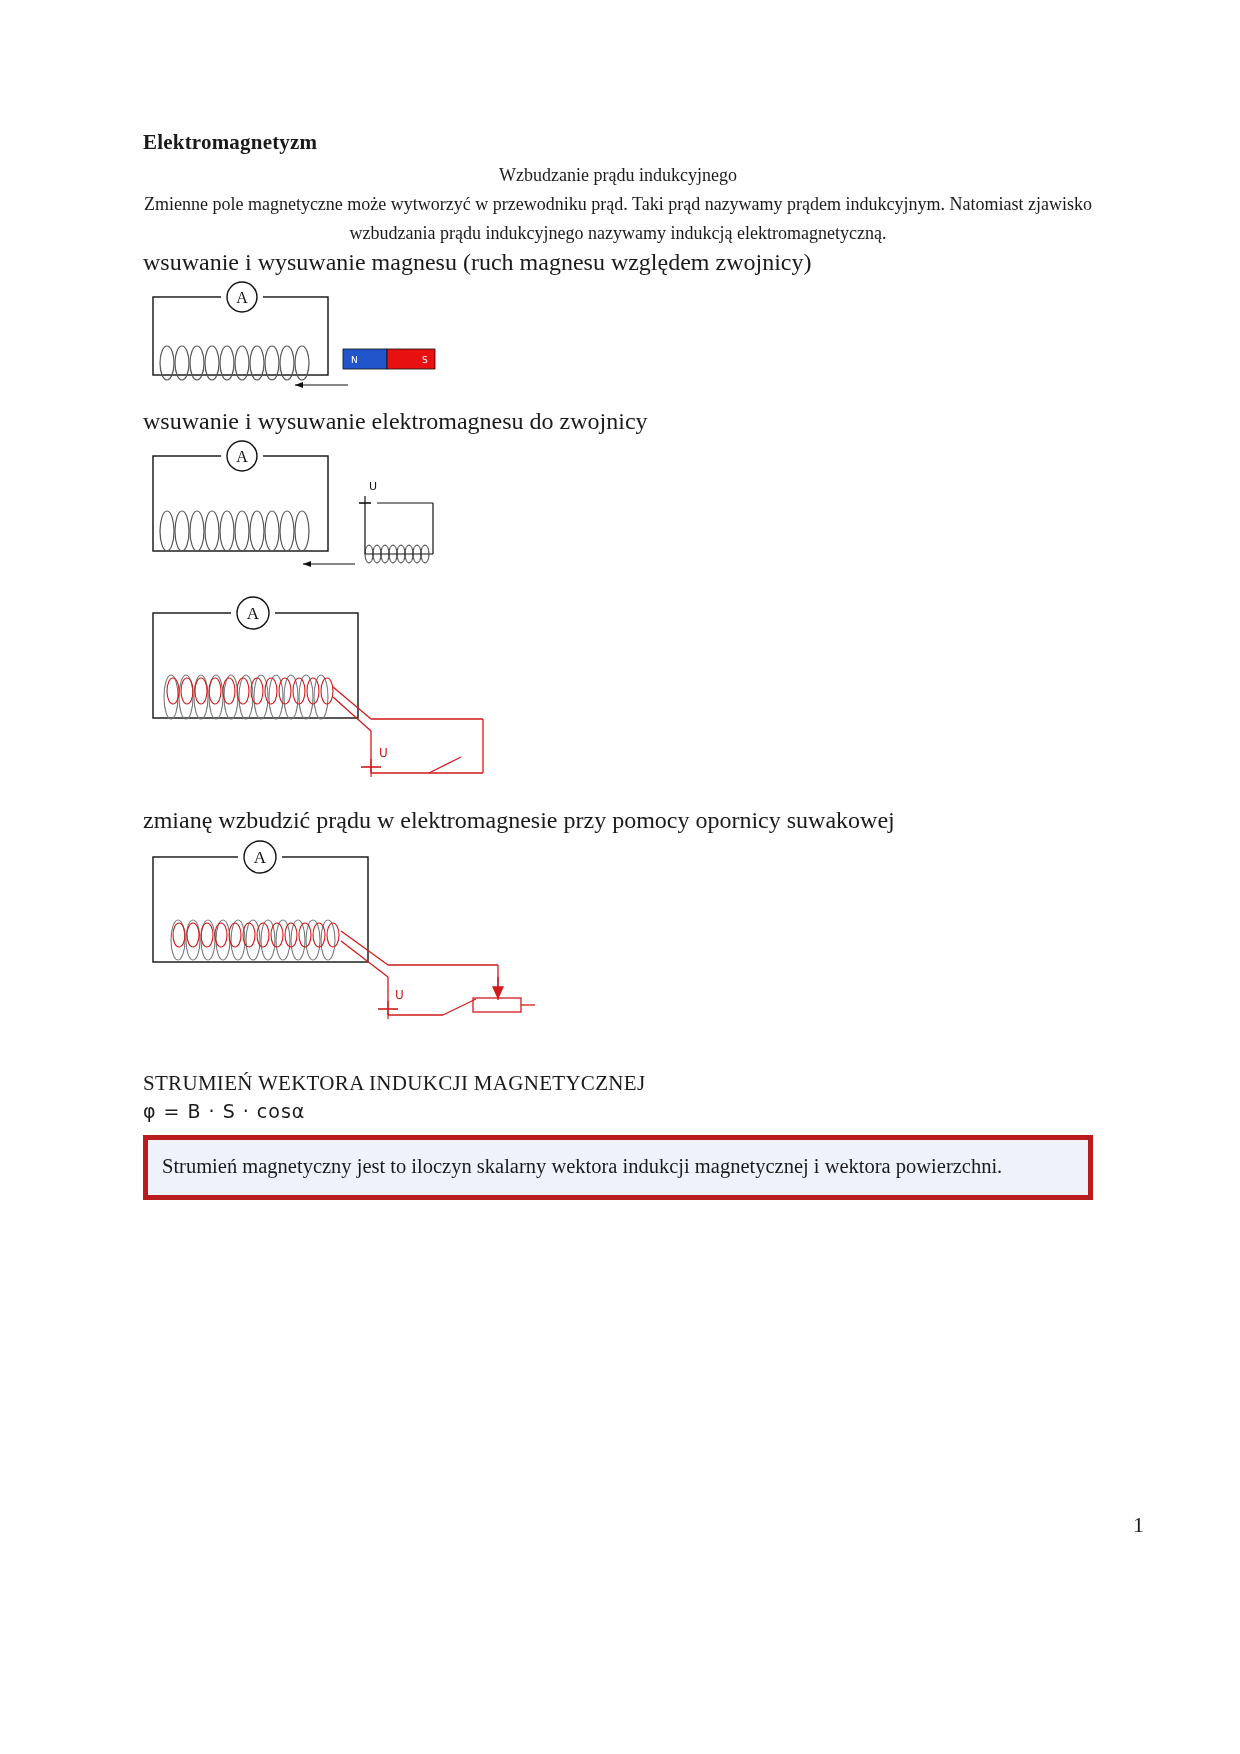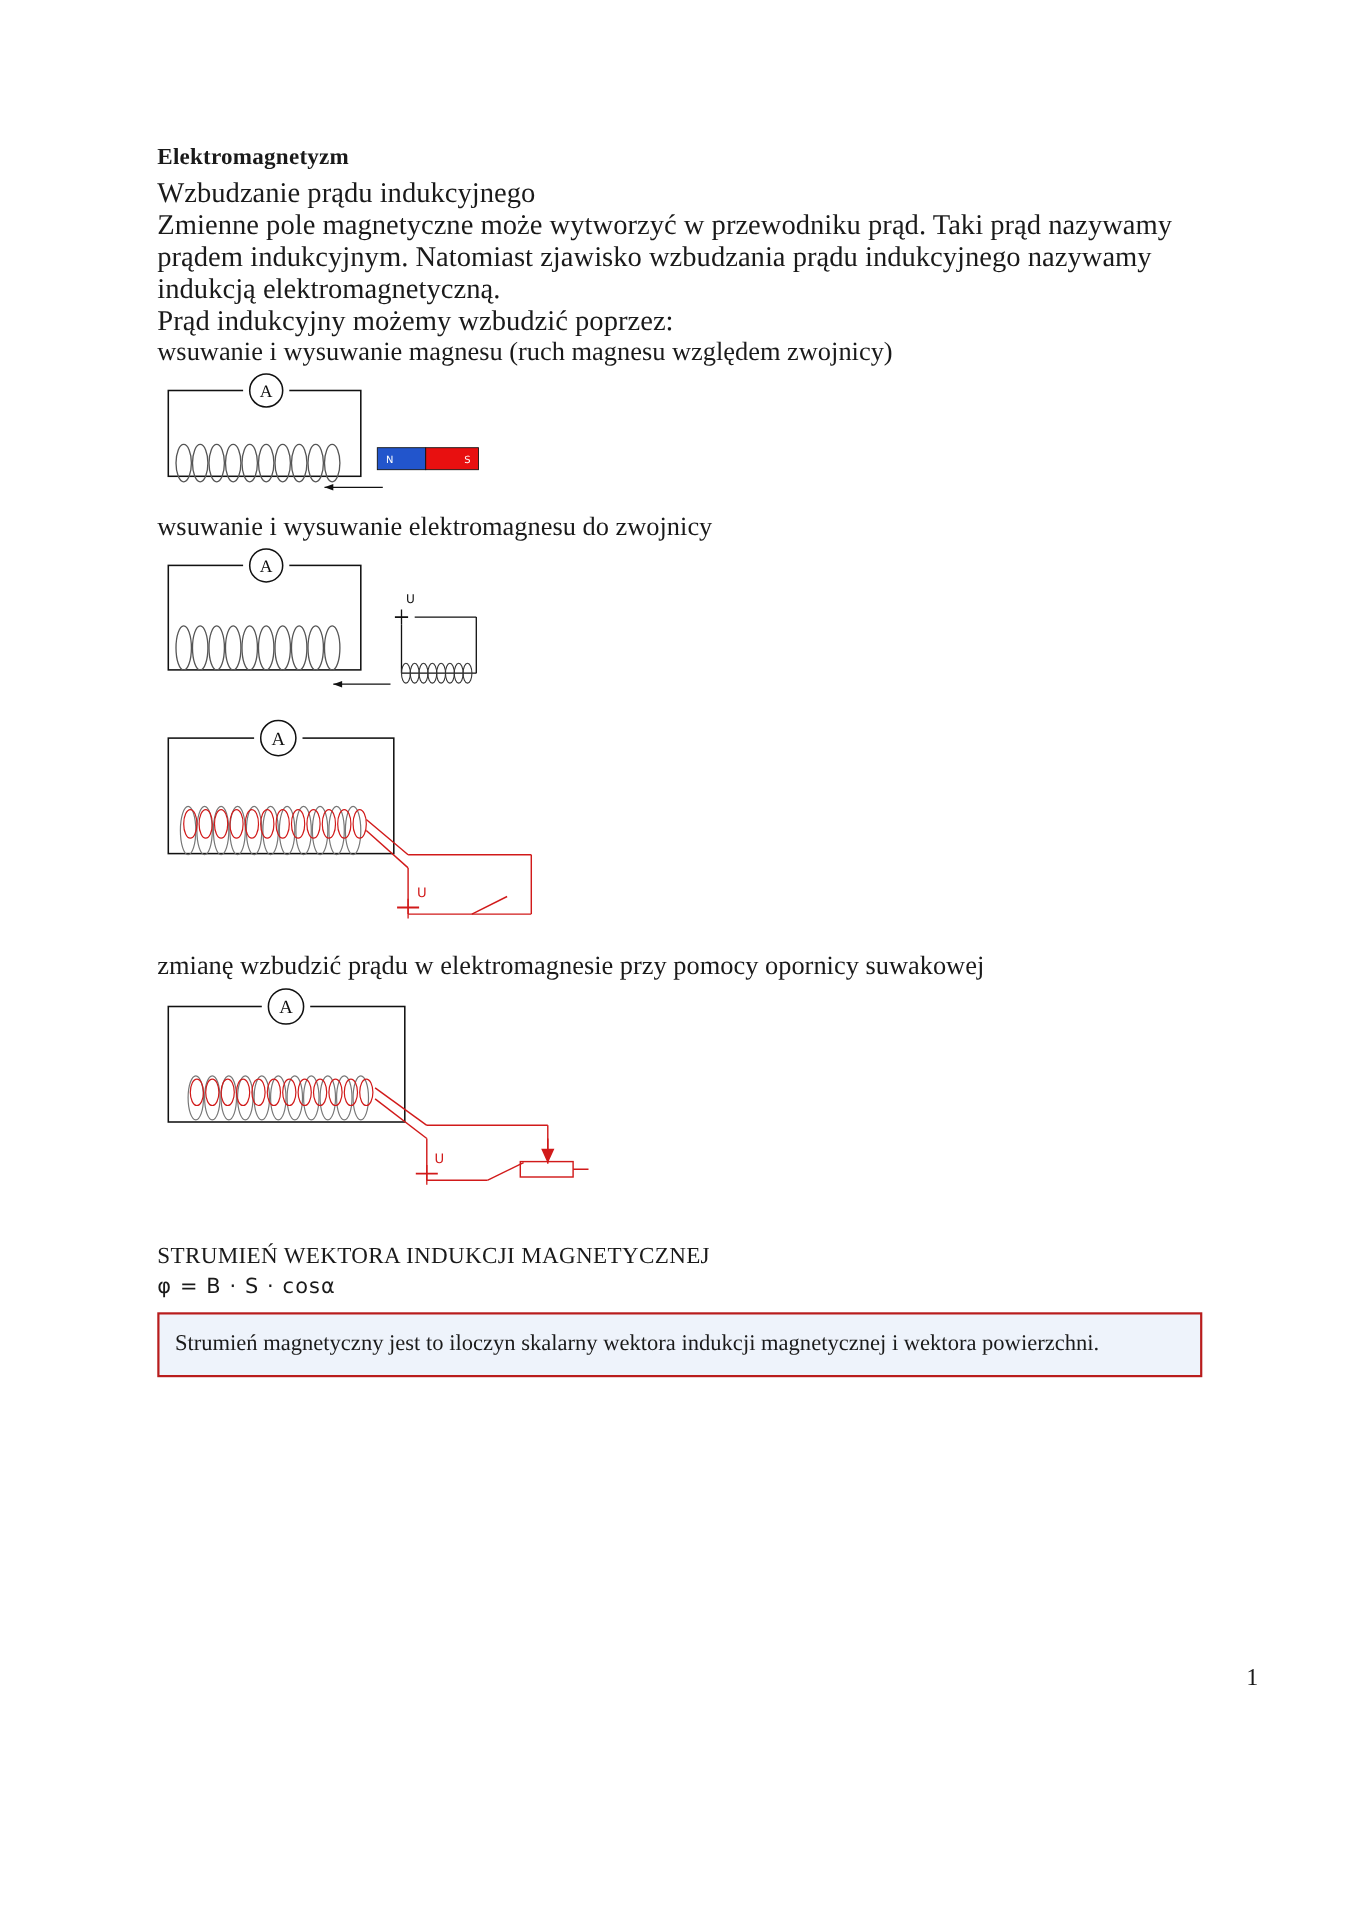--- a/index.html
+++ b/index.html
@@ -28,45 +28,46 @@
     width: 950px;
   }
   h1.doc-title {
     font-size: 21px;
     font-weight: bold;
     margin: 0 0 6px 0;
     letter-spacing: 0.2px;
     font-family: "Liberation Serif", serif;
   }
   p.para {
-    font-size: 26px;
+    font-size: 18px;
     line-height: 29px;
     margin: 0;
     font-family: "Liberation Serif", serif;
+    text-align: center;
   }
   .caption {
     font-size: 24px;
     line-height: 29px;
     margin: 0;
   }
   .section-head {
     font-size: 21px;
     line-height: 30px;
     margin: 0;
     letter-spacing: 0.3px;
   }
   .formula {
     font-size: 19px;
     line-height: 27px;
     margin: 0;
     font-family: "DejaVu Sans", sans-serif;
     letter-spacing: 1px;
   }
   .callout {
-    border: 2px solid #b91c1c;
+    border: 5px solid #b91c1c;
     background: #eef3fb;
     padding: 12px 14px 14px 14px;
     font-size: 20.5px;
     line-height: 29px;
     box-sizing: border-box;
   }
   .page-number {
     position: absolute;
     right: 96px;
     bottom: 104px;
@@ -87,21 +88,20 @@
 <div class="page">
 
   <div class="content">
 
     <h1 class="doc-title">Elektromagnetyzm</h1>
 
     <p class="para">Wzbudzanie prądu indukcyjnego</p>
 
     <p class="para">Zmienne pole magnetyczne może wytworzyć w przewodniku prąd. Taki prąd nazywamy prądem indukcyjnym. Natomiast zjawisko wzbudzania prądu indukcyjnego nazywamy indukcją elektromagnetyczną.</p>
 
-    <p class="para">Prąd indukcyjny możemy wzbudzić poprzez:</p>
 
     <p class="caption">wsuwanie i wysuwanie magnesu (ruch magnesu względem zwojnicy)</p>
 
     <div class="fig">
       <svg width="460" height="130" viewBox="0 0 460 130">
 
         <rect x="10" y="20" width="175" height="78" fill="none" stroke="#111" stroke-width="1.4"></rect>
 
         <rect x="78" y="14" width="42" height="12" fill="#ffffff" stroke="none"></rect>
         <circle cx="99" cy="20" r="15" fill="#ffffff" stroke="#111" stroke-width="1.4"></circle>

